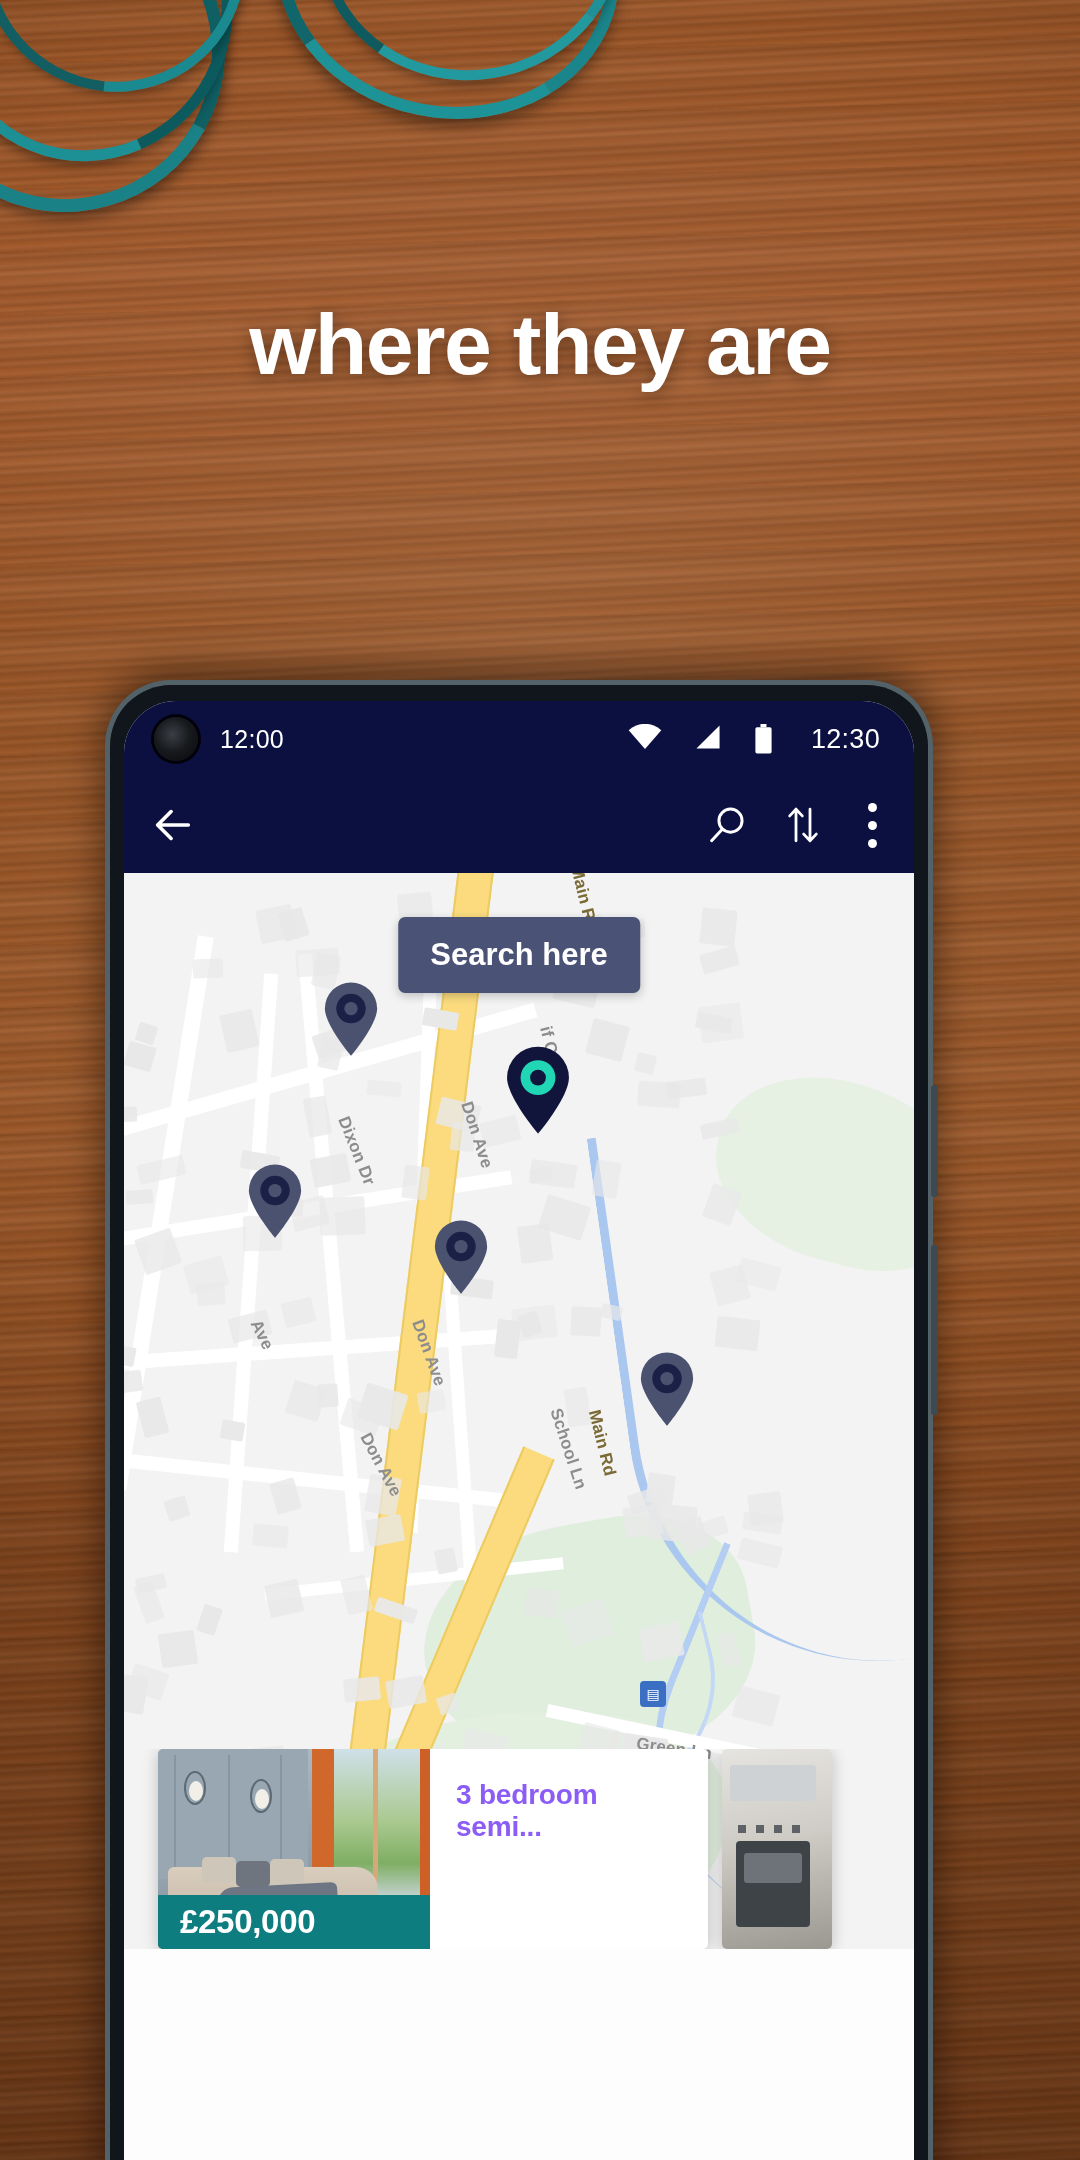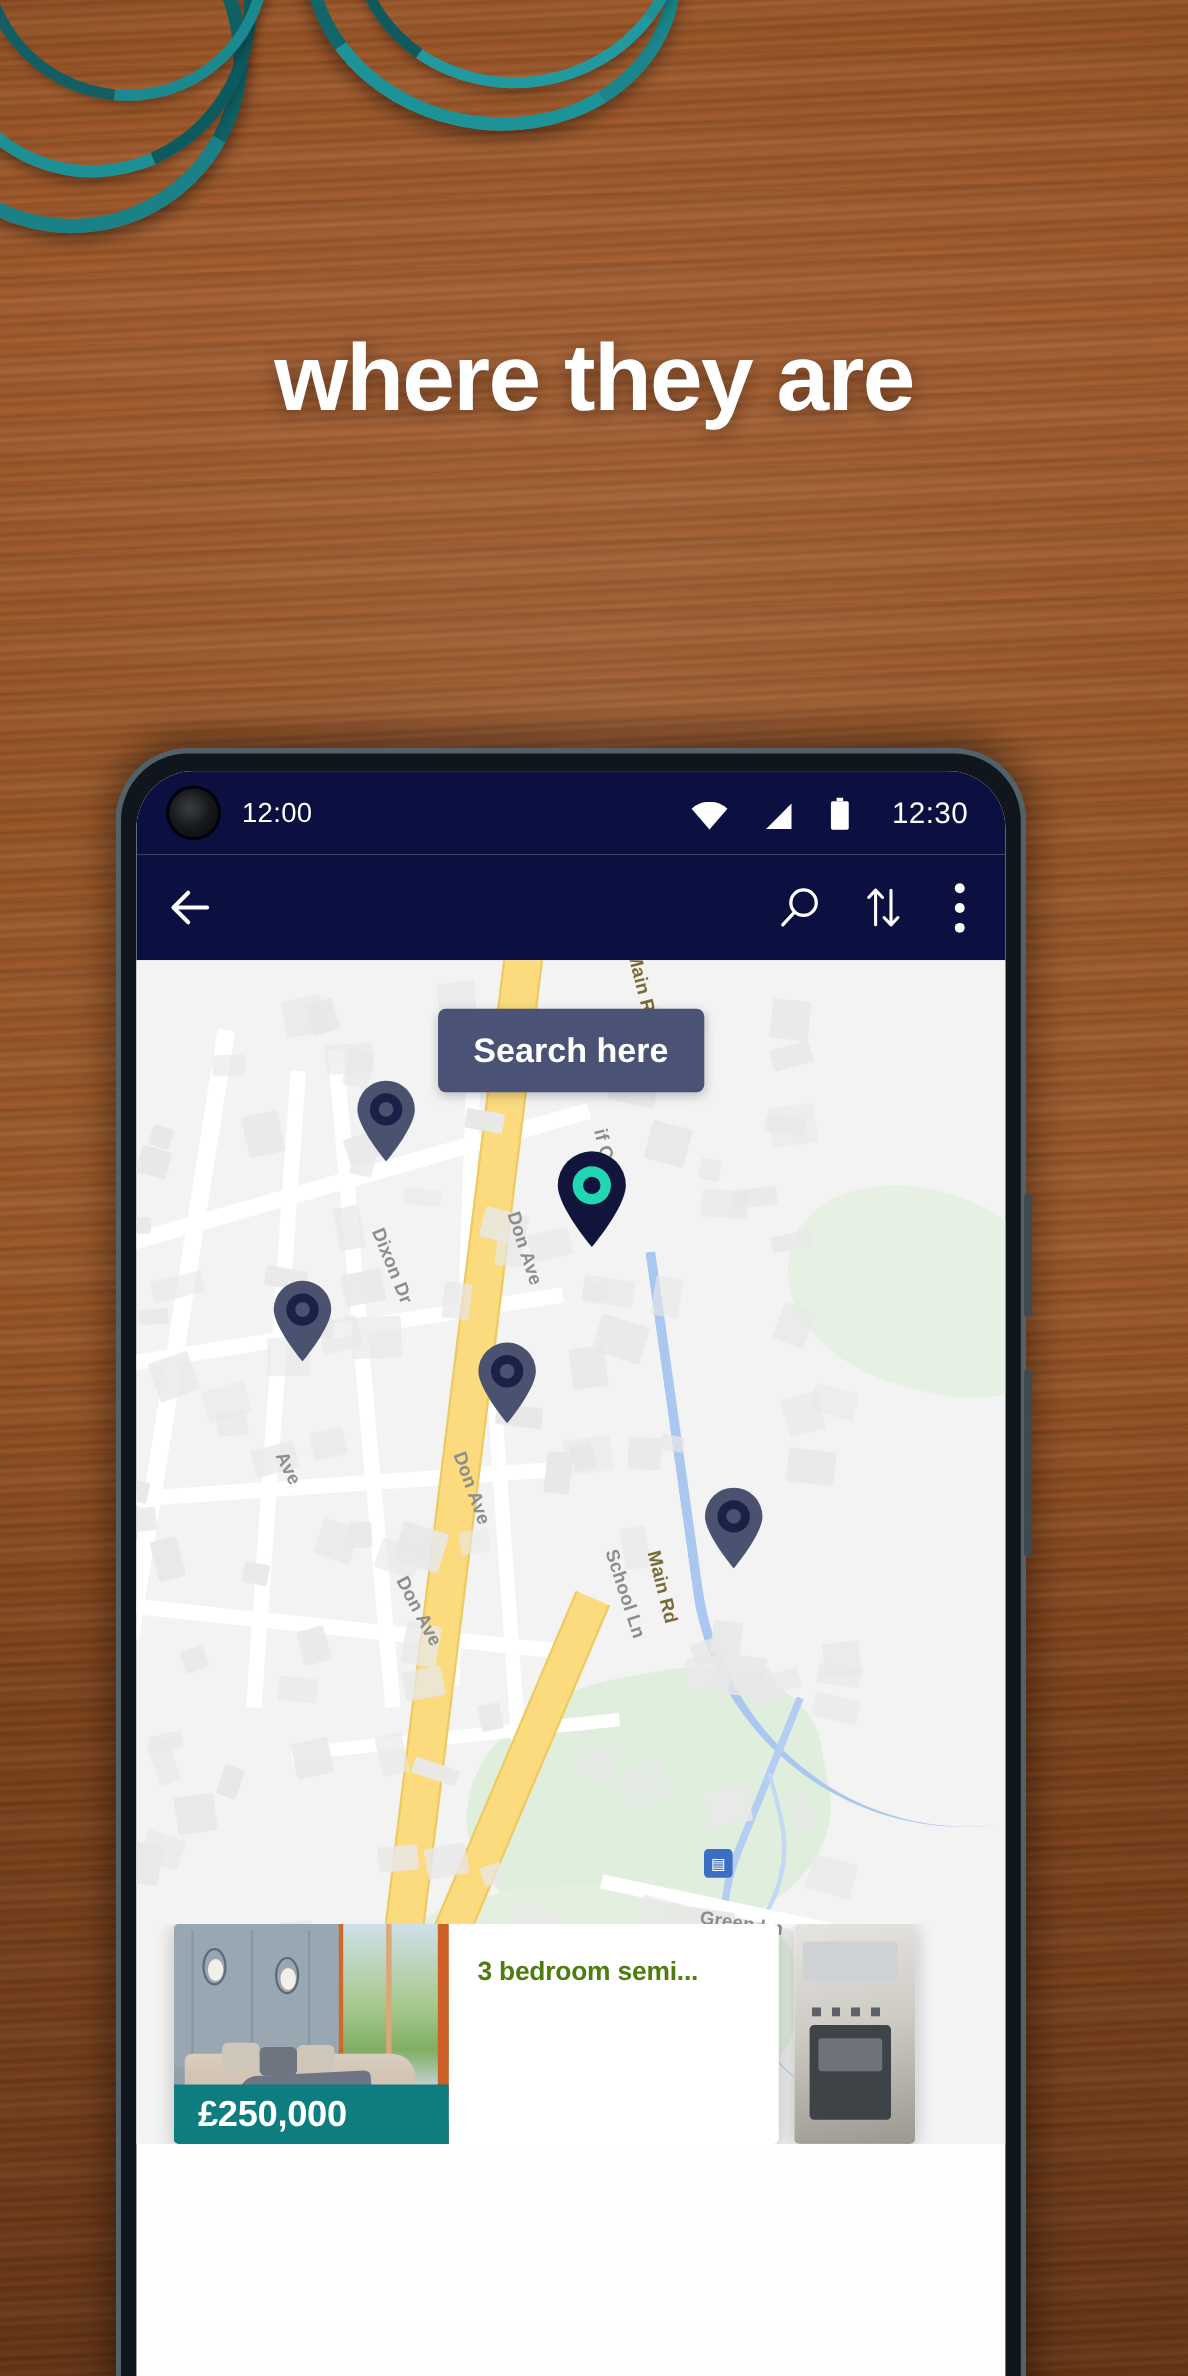--- a/index.html
+++ b/index.html
@@ -108,21 +108,21 @@
   .punch-hole {
     width:44px; height:44px; border-radius:50%;
     background:radial-gradient(circle at 42% 40%, #3a3f45 0%, #17191c 48%, #07080a 100%);
     box-shadow:0 0 0 3px rgba(0,0,0,0.85);
     flex:0 0 auto;
   }
   .status-time-left {
     color:#fff; font-size:25px; margin-left:22px; letter-spacing:0.3px;
   }
   .status-right {
-    margin-left:auto; display:flex; align-items:flex-end; gap:31px;
+    margin-left:auto; display:flex; align-items:flex-start; gap:31px;
   }
   .ico-wifi, .ico-signal, .ico-battery { display:block; }
   .status-time-right { color:#fff; font-size:27px; margin-left:7px; letter-spacing:0.3px; }
 
   
   .toolbar {
     background:#0b1040; height:96px;
     display:flex; align-items:center; padding:0 28px 0 26px;
   }
   .back-arrow { width:46px; height:46px; flex:0 0 auto; cursor:pointer; }
@@ -238,21 +238,21 @@
     display:flex; align-items:flex-start; gap:0; padding-left:34px;
     overflow:hidden;
   }
   .card {
     background:#fff; border-radius:5px;
     box-shadow:0 2px 16px rgba(0,0,0,0.22);
     display:flex; height:200px; flex:0 0 auto; overflow:hidden;
   }
   .card-main { width:550px; }
   .card-thumb {
-    width:250px; position:relative; flex:0 0 auto; overflow:hidden;
+    width:272px; position:relative; flex:0 0 auto; overflow:hidden;
     background:linear-gradient(165deg,#b9c4cb 0%,#97a6b0 40%,#7b8892 100%);
   }
   .thumb-art { position:absolute; inset:0; }
   .ta-wall { position:absolute; left:0; top:0; width:150px; height:130px; background:#98a7b2; }
   .ta-panel { position:absolute; left:16px; top:6px; width:2px; height:120px; background:#8796a1; }
   .ta-panel2 { position:absolute; left:70px; top:6px; width:2px; height:120px; background:#8796a1; }
   .ta-panel3 { position:absolute; left:122px; top:6px; width:2px; height:120px; background:#8796a1; }
   .ta-window { position:absolute; right:0; top:0; width:104px; height:152px;
     background:linear-gradient(180deg,#cfe0e8 0%, #a9c98f 48%, #7fae63 75%, #cbd7dd 100%); }
   .ta-frame-v { position:absolute; right:52px; top:0; width:5px; height:152px; background:#d9a878; }
@@ -267,21 +267,21 @@
   .ta-pillow { position:absolute; width:34px; height:26px; background:#cfc6ba; border-radius:5px; }
   .ta-pillow.d { background:#6e757f; }
   .ta-table { position:absolute; left:4px; bottom:16px; width:54px; height:10px; background:#a9743e; }
   .ta-floor { position:absolute; left:0; bottom:0; width:254px; height:18px; background:#9c7044; }
   .price-bar {
     position:absolute; left:0; bottom:0; width:100%; height:54px;
     background:#0e7d80; color:#fff; font-size:33px; font-weight:bold;
     display:flex; align-items:center; padding-left:22px; letter-spacing:-0.3px;
   }
   .card-body { flex:1; padding:30px 26px 0 26px; }
-  .card-title { font-size:24px; font-weight:bold; color:#4d7c0f; letter-spacing:-0.2px; }
+  .card-title { font-size:28px; font-weight:bold; color:#8b5cf6; letter-spacing:-0.2px; }
   .card-sub { font-size:29px; color:#555f6b; margin-top:22px; letter-spacing:-0.2px; }
 
   .card-next { width:110px; margin-left:14px; }
   .next-thumb {
     width:110px; height:200px;
     background:linear-gradient(170deg,#e6e4e0 0%, #cfccc6 45%, #9b9791 100%);
     position:relative; overflow:hidden;
   }
   .nt-hood { position:absolute; left:8px; top:16px; width:86px; height:36px; background:#cfd2d4; border-radius:3px; }
   .nt-oven { position:absolute; left:14px; top:92px; width:74px; height:86px; background:#3e4347; border-radius:4px; }

